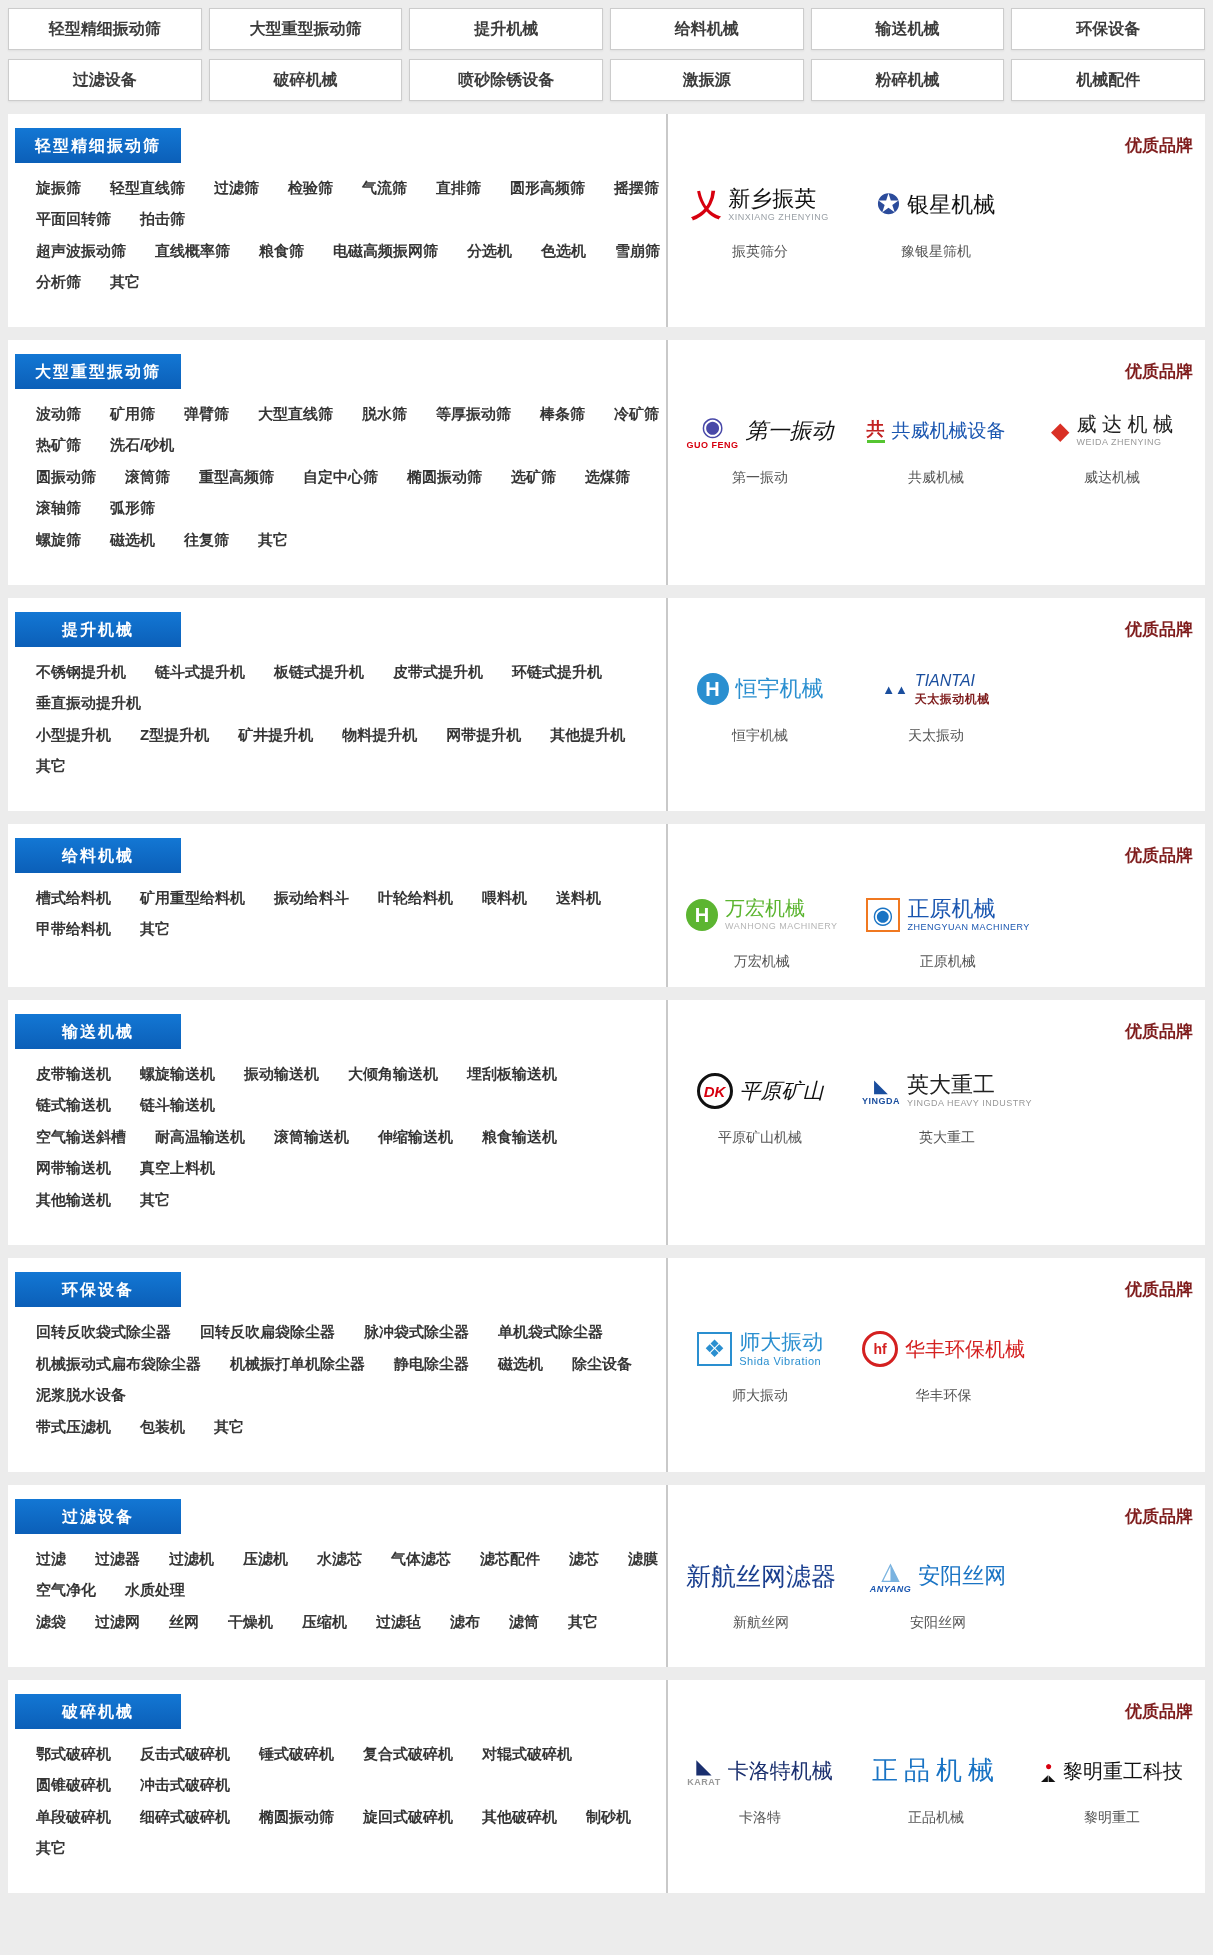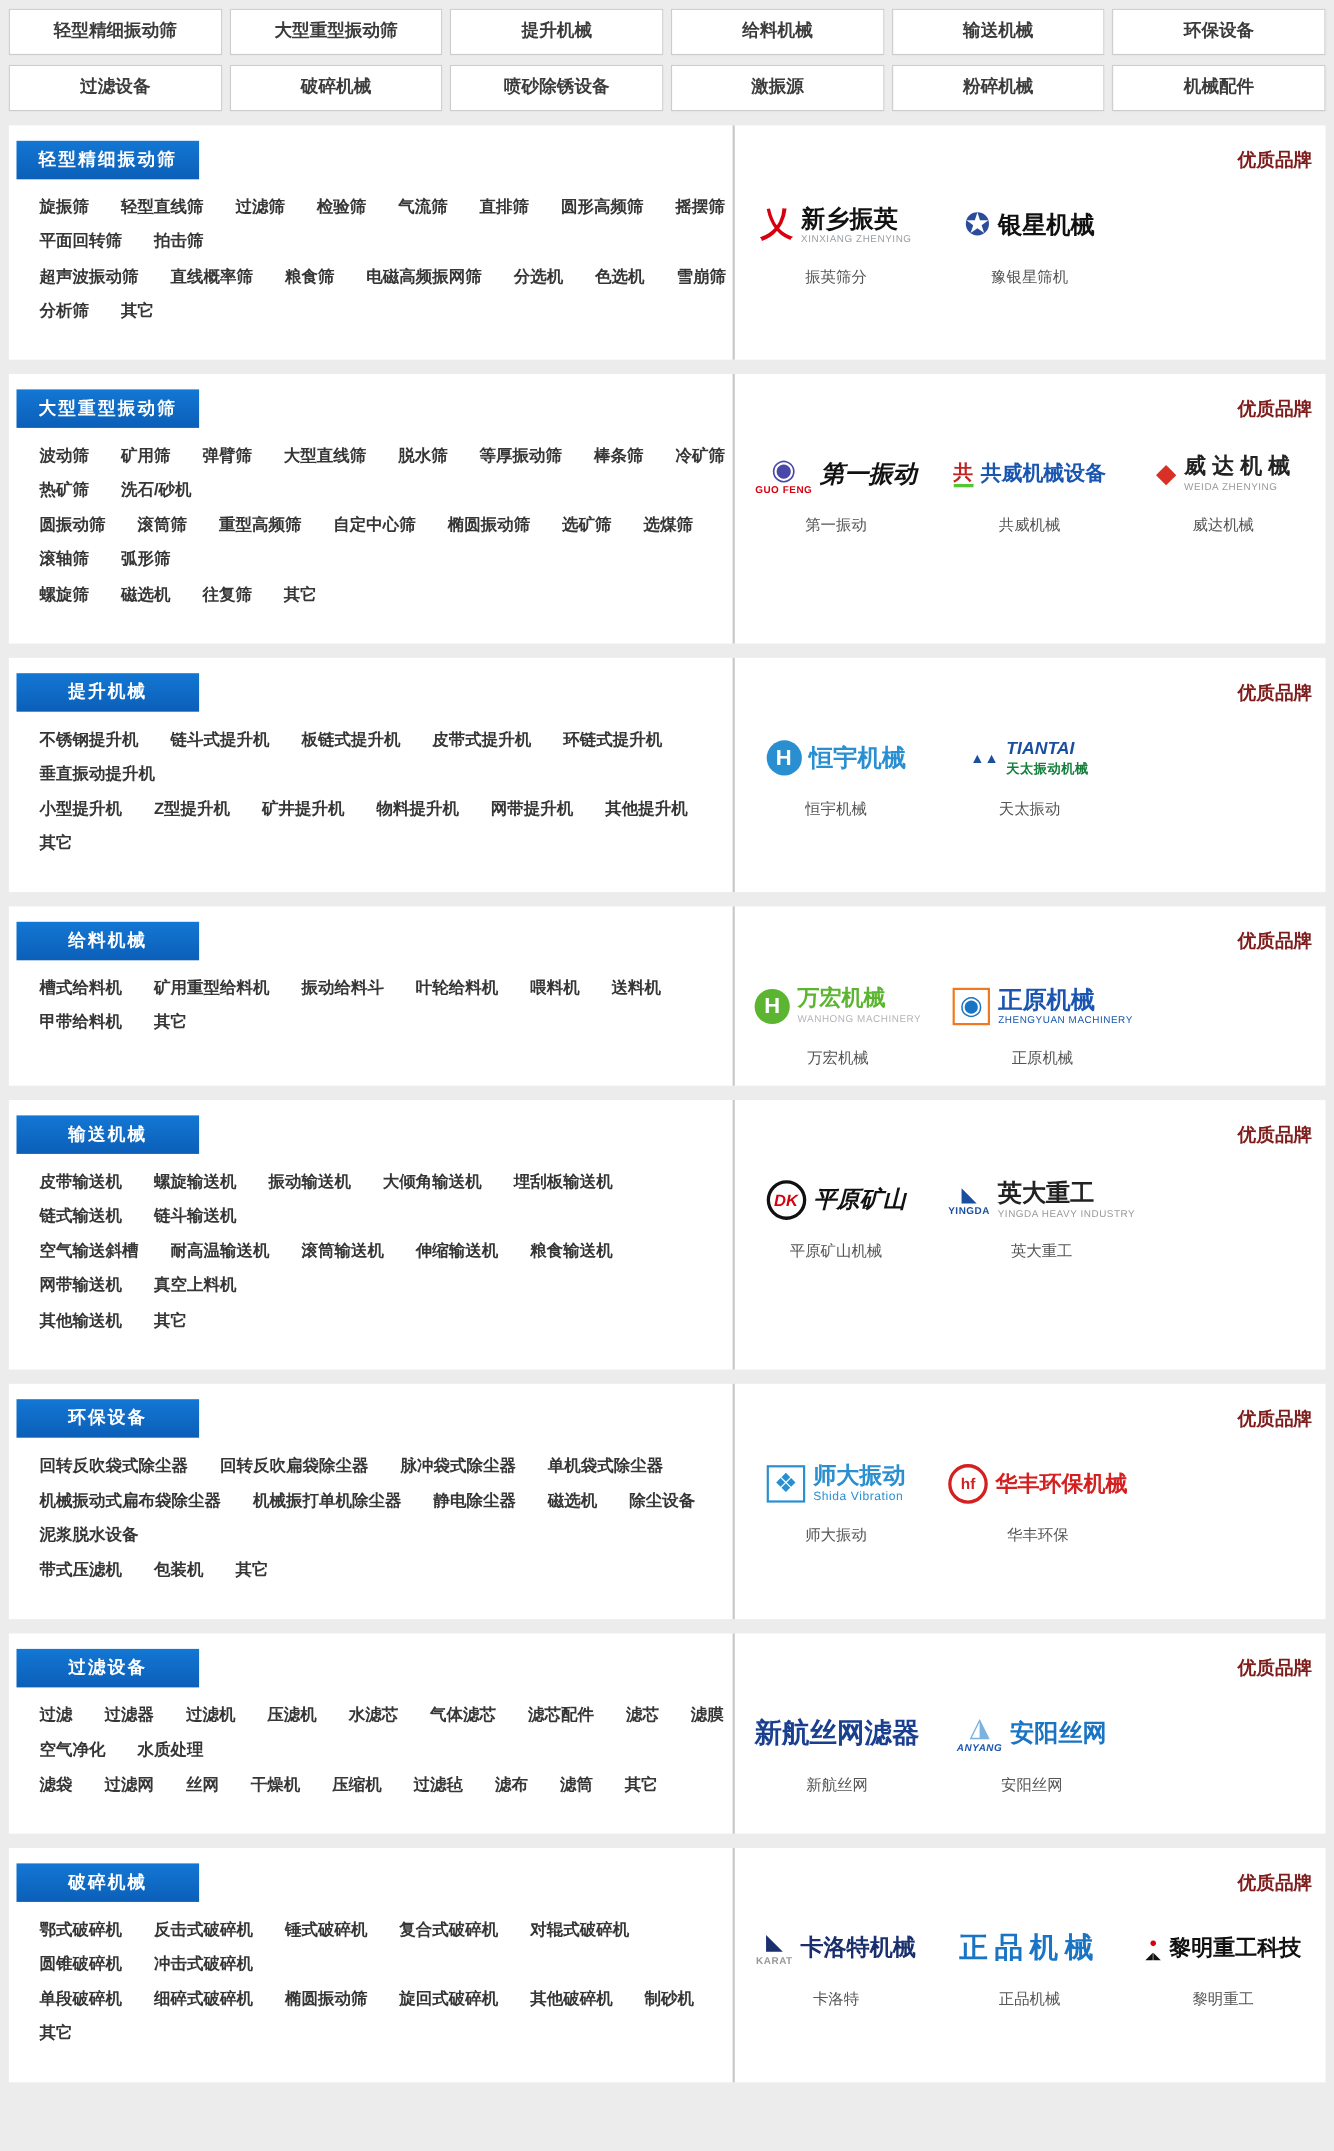--- a/index.html
+++ b/index.html
@@ -34,21 +34,21 @@
   .sec-right{flex:1;border-left:2px solid #c9c9c9;padding:16px 12px 16px 18px;}
   .brand-heading{font-size:17px;font-weight:bold;color:#7f1d1d;margin:4px 0 20px 0;text-align:right;}
   .brands{display:flex;gap:28px;align-items:flex-start;}
   .brand{min-width:148px;display:flex;flex-direction:column;align-items:center;cursor:pointer;}
   .brand-logo{display:flex;align-items:center;gap:7px;height:56px;}
   .logo-icon{display:flex;flex-direction:column;align-items:center;justify-content:center;line-height:1;}
   .icon-char{font-weight:bold;line-height:1;}
   .icon-bgbox{display:inline-flex;align-items:center;justify-content:center;width:32px;height:32px;border-radius:50%;color:#fff;}
   .icon-sub{font-size:9px;font-weight:bold;letter-spacing:.5px;margin-top:2px;line-height:1;}
   .logo-textcol{display:flex;flex-direction:column;align-items:flex-start;line-height:1.05;}
-  .logo-text{font-weight:bold;white-space:nowrap;}
+  .logo-text{font-weight:normal;white-space:nowrap;}
   .logo-sub{font-size:9px;letter-spacing:.5px;margin-top:3px;white-space:nowrap;}
   .brand-label{margin-top:10px;font-size:14px;color:#555;text-align:center;white-space:nowrap;}
 </style>
 </head>
 <body>
 
 <div class="page">
   <nav class="nav">
       <div class="nav-row">
         <div class="nav-btn">轻型精细振动筛</div>
@@ -239,21 +239,21 @@
               </div>
               <div class="brand-label">恒宇机械</div>
             </div>
             <div class="brand">
               <div class="brand-logo">
                 <span class="logo-icon">
                   <span class="icon-char" style="color: rgb(26, 78, 158); font-size: 13px;">▲▲</span>
                 </span>
                 <div class="logo-textcol">
                   <span class="logo-text" style="color: rgb(26, 78, 158); font-size: 16px; font-style: italic;">TIANTAI</span>
-                  <span class="logo-sub" style="color: #15803d; font-weight: bold; font-size: 12px;">天太振动机械</span>
+                  <span class="logo-sub" style="color: #7f1d1d; font-weight: bold; font-size: 12px;">天太振动机械</span>
                 </div>
               </div>
               <div class="brand-label">天太振动</div>
             </div>
           </div>
         </div>
       </section>
       <section class="section">
         <div class="sec-left">
           <div class="sec-title">给料机械</div>

